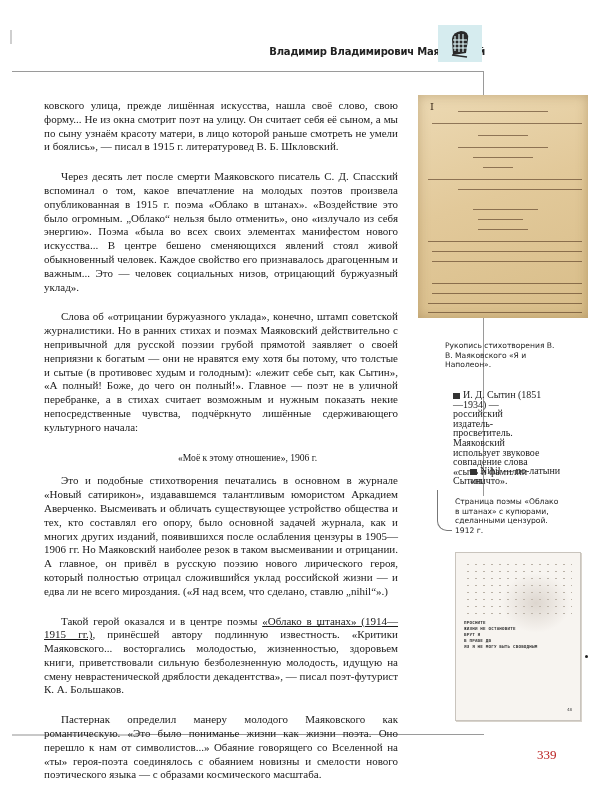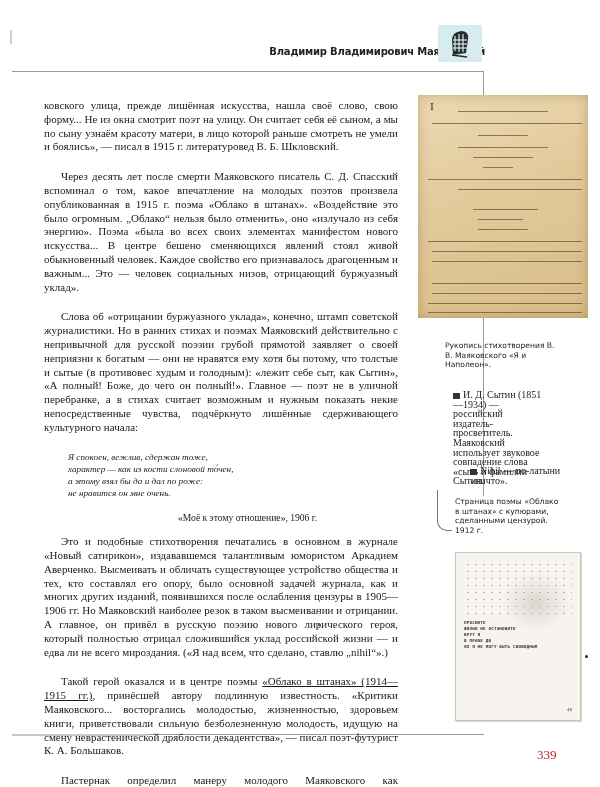--- a/index.html
+++ b/index.html
@@ -71,26 +71,20 @@
 <div class="frame-right"></div>
 <div class="frame-right-2"></div>
 <div class="frame-bottom"></div>
 <div class="frame-bottom-2"></div>
 
 <div class="main">
   <p>ковского улица, прежде лишённая искусства, нашла своё слово, свою форму... Не из окна смотрит поэт на улицу. Он считает себя её сыном, а мы по сыну узнаём красоту матери, в лицо которой раньше смотреть не умели и боялись», — писал в 1915 г. литературовед В. Б. Шкловский.</p>
   <p class="indent">Через десять лет после смерти Маяковского писатель С. Д. Спасский вспоминал о том, какое впечатление на молодых поэтов произвела опубликованная в 1915 г. поэма «Облако в штанах». «Воздействие это было огромным. „Облако“ нельзя было отменить», оно «излучало из себя энергию». Поэма «была во всех своих элементах манифестом нового искусства... В центре бешено сменяющихся явлений стоял живой обыкновенный человек. Каждое свойство его признавалось драгоценным и важным... Это — человек социальных низов, отрицающий буржуазный уклад».</p>
   <p class="indent">Слова об «отрицании буржуазного уклада», конечно, штамп советской журналистики. Но в ранних стихах и поэмах Маяковский действительно с непривычной для русской поэзии грубой прямотой заявляет о своей неприязни к богатым — они не нравятся ему хотя бы потому, что толстые и сытые (в противовес худым и голодным): «лежит себе сыт, как Сытин», «А полный! Боже, до чего он полный!». Главное — поэт не в уличной перебранке, а в стихах считает возможным и нужным показать некие непосредственные чувства, подчёркнуто лишённые сдерживающего культурного начала:</p>
 
-  <div class="verse">
-    <div>Я спокоен, вежлив, сдержан тоже,</div>
-    <div>характер — как из кости слоновой то́чен,</div>
-    <div>а этому взял бы да и дал по роже:</div>
-    <div>не нравится он мне очень.</div>
-  </div>
   <div class="verse-source">«Моё к этому отношение», 1906 г.</div>
 
   <p class="indent gap-top">Это и подобные стихотворения печатались в основном в журнале «Новый сатирикон», издававшемся талантливым юмористом Аркадием Аверченко. Высмеивать и обличать существующее устройство общества и тех, кто составлял его опору, было основной задачей журнала, как и многих других изданий, появившихся после ослабления цензуры в 1905—1906 гг. Но Маяковский наиболее резок в таком высмеивании и отрицании. А главное, он привёл в русскую поэзию нового лирического героя, который полностью отрицал сложившийся уклад российской жизни — и едва ли не всего мироздания. («Я над всем, что сделано, ставлю „nihil“».)</p>
   <p class="indent"><span>Такой герой оказался и в центре поэмы </span><span class="underline">«Облако в штанах» (1914—1915 гг.)</span><span>, принёсшей автору подлинную известность. «Критики Маяковского... восторгались молодостью, жизненностью, здоровьем книги, приветствовали сильную безболезненную молодость, идущую на смену неврастенической дряблости декадентства», — писал поэт-футурист К. А. Большаков.</span></p>
   <p class="indent">Пастернак определил манеру молодого Маяковского как романтическую. «Это было пониманье жизни как жизни поэта. Оно перешло к нам от символистов...» Обаяние говорящего со Вселенной на «ты» героя-поэта соединялось с обаянием новизны и смелости нового поэтического языка — с образами космического масштаба.</p>
 
   <div class="verse v2">
     <div>Небо!</div>
     <div>Эй, вы!</div>
     <div>Я иду!</div>

